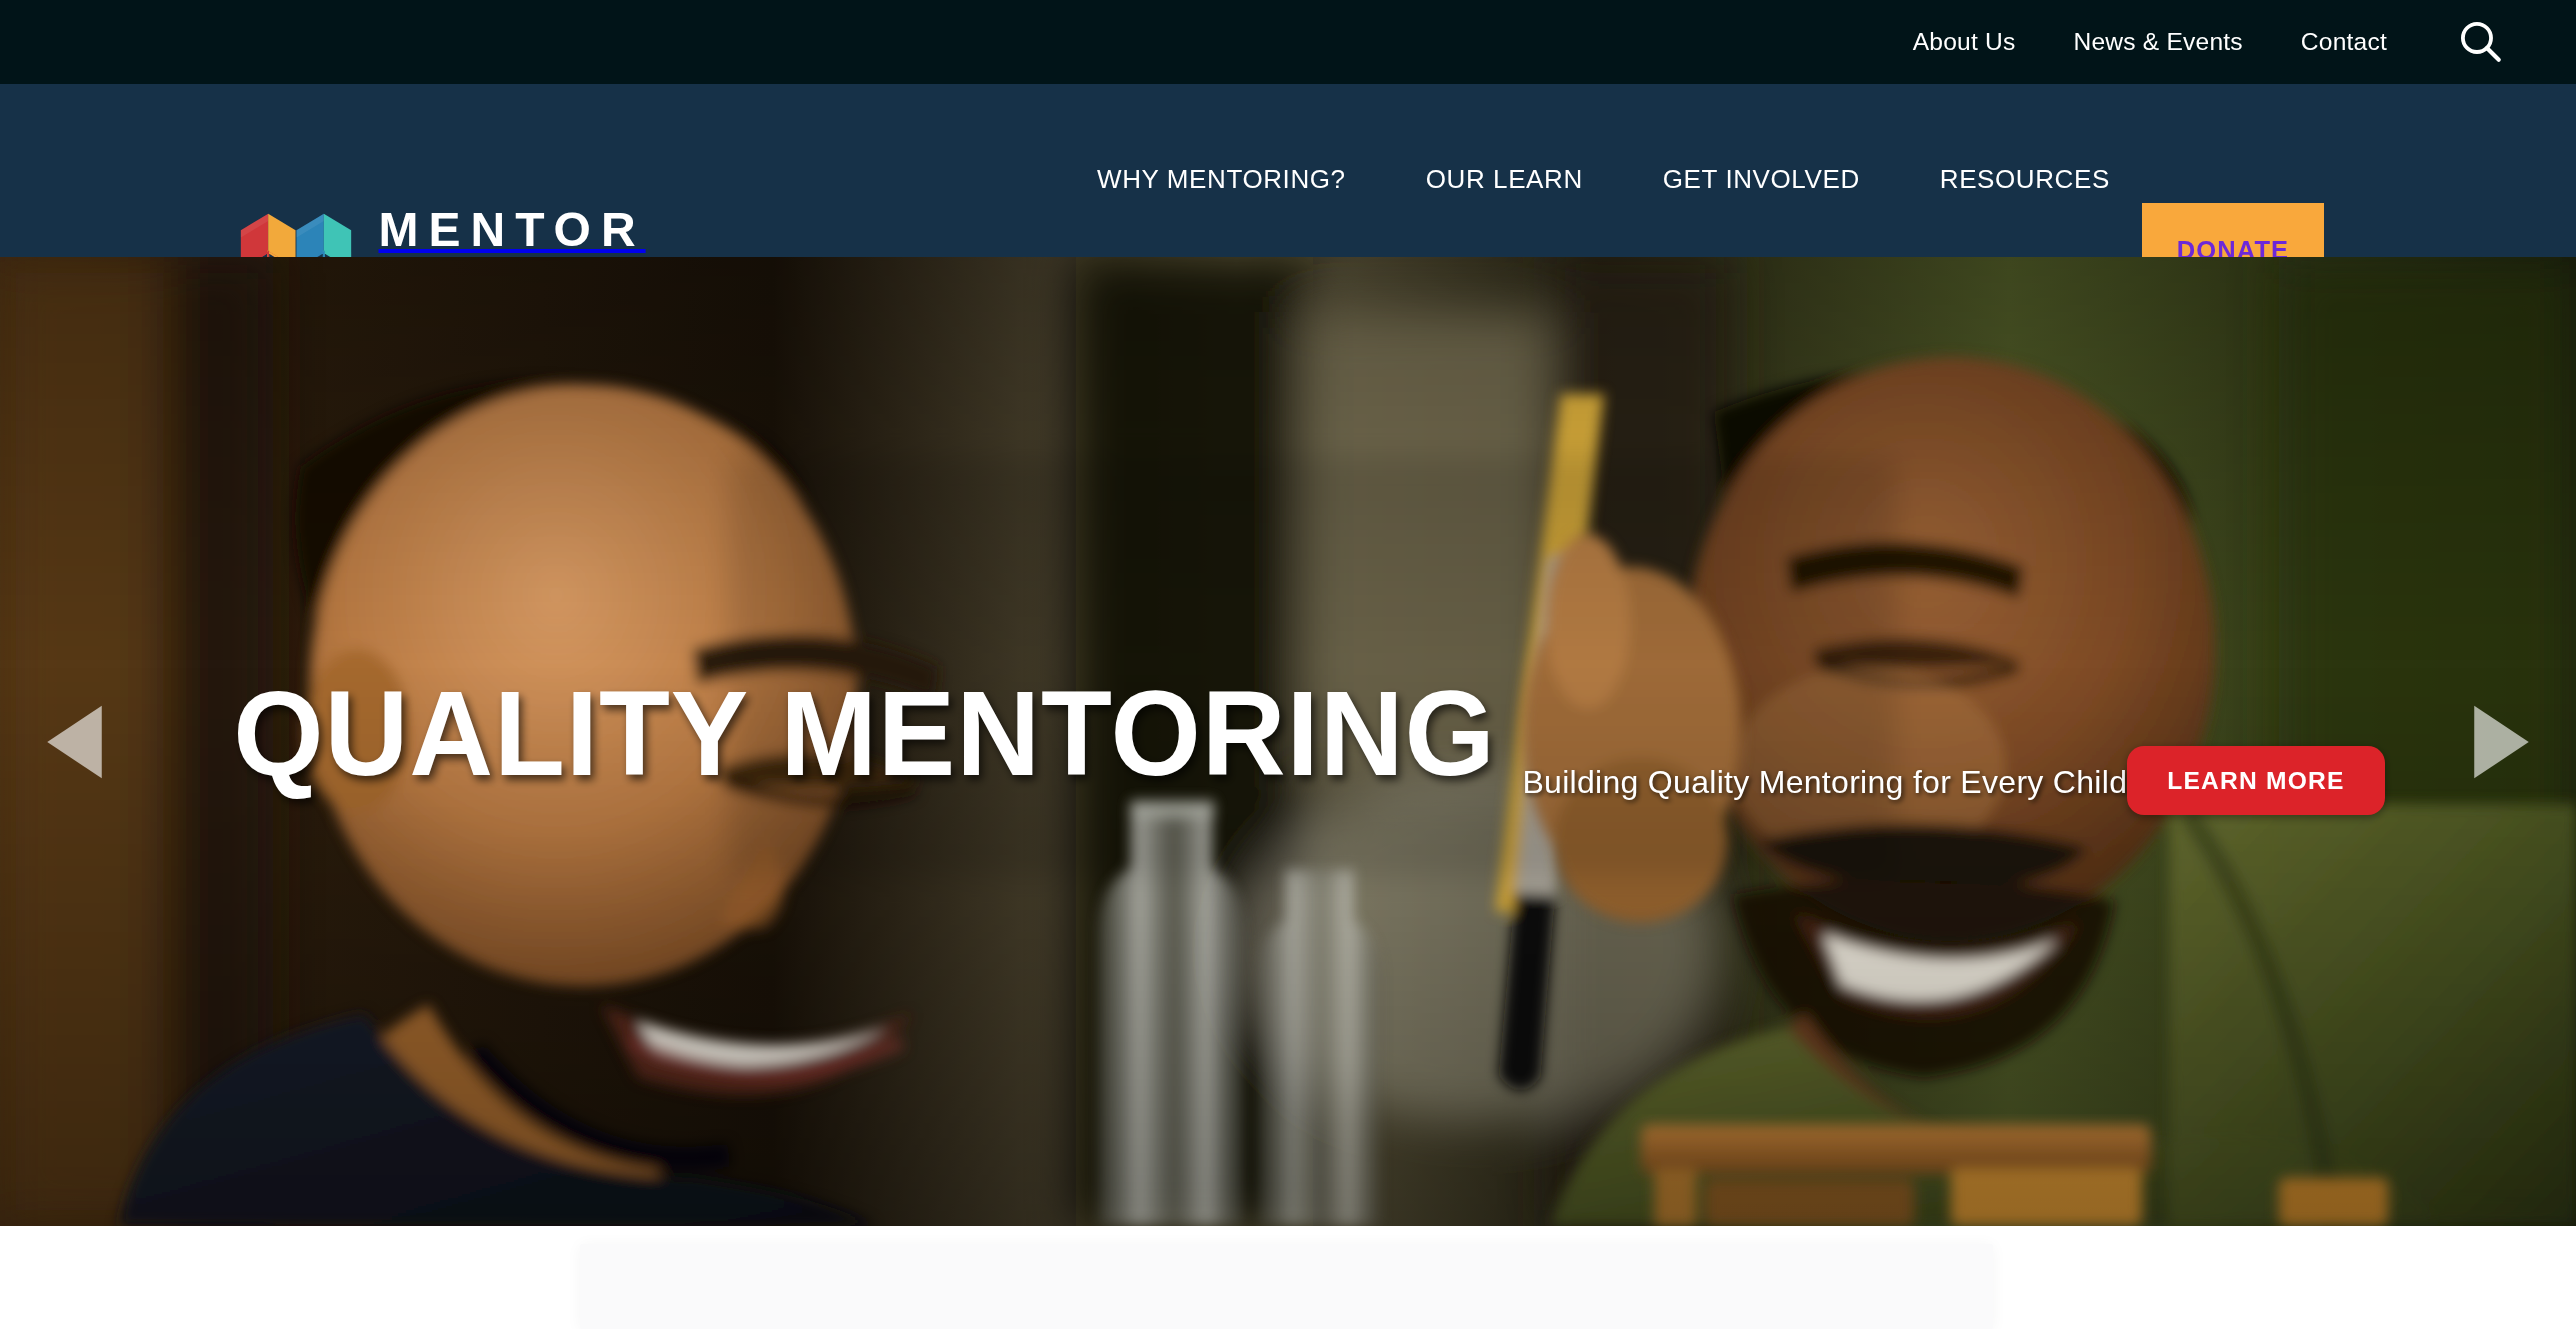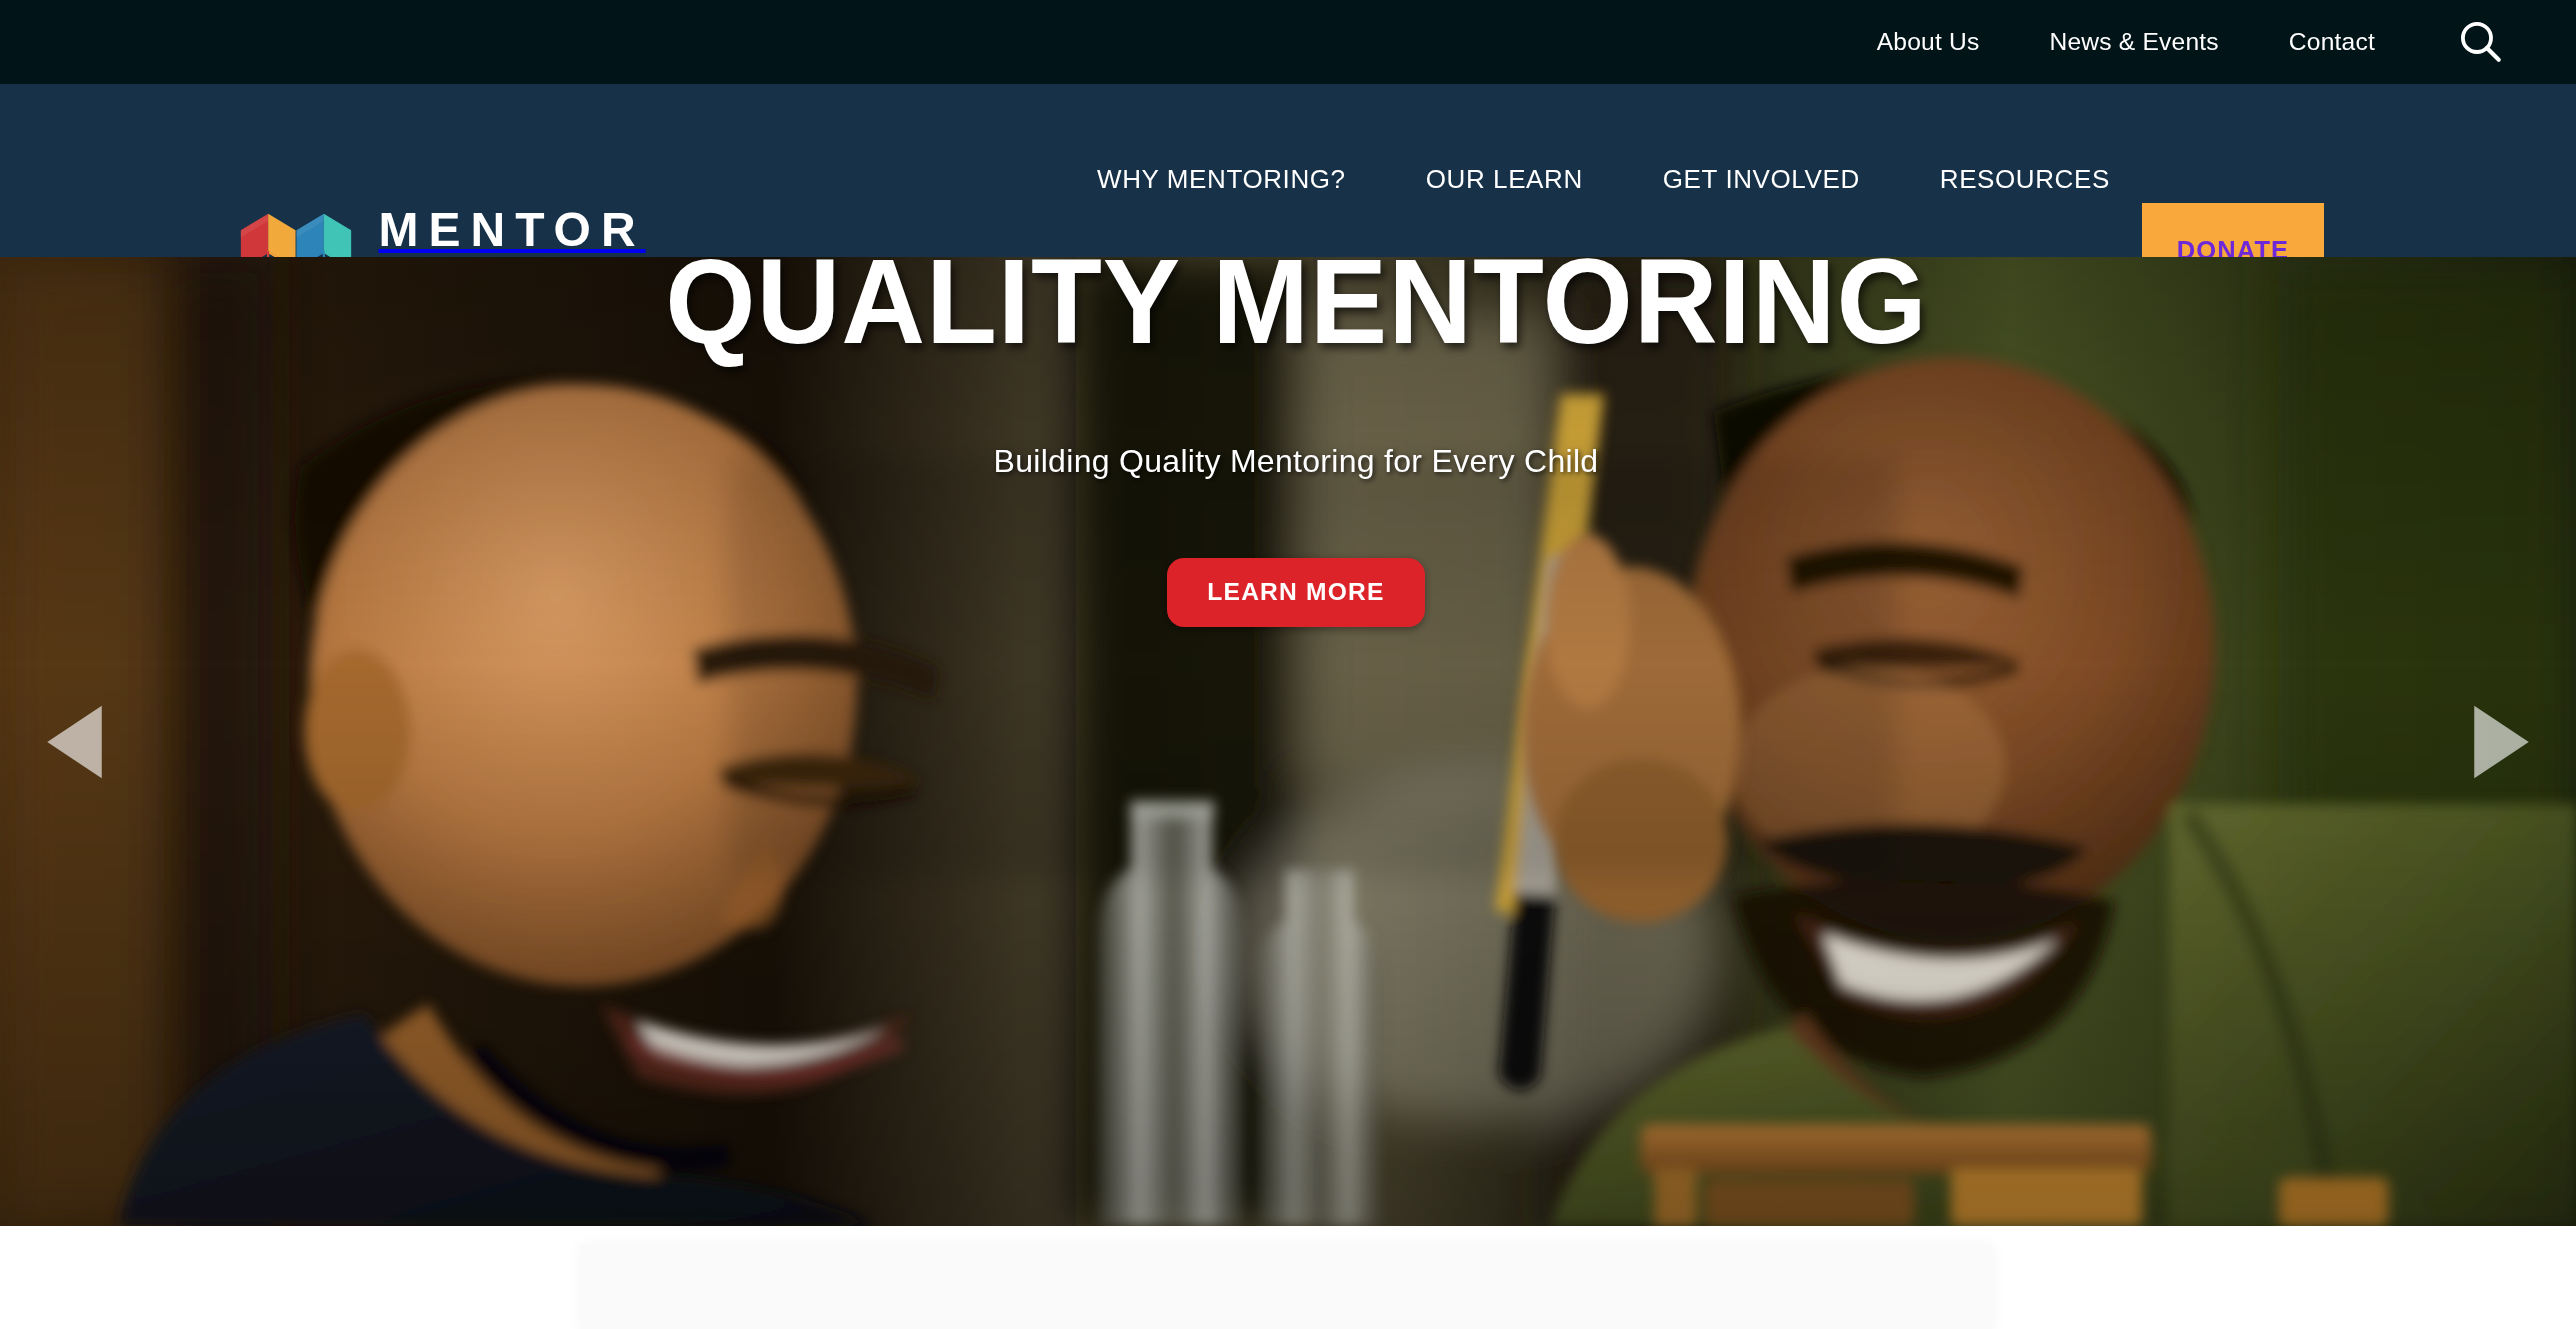--- a/index.html
+++ b/index.html
@@ -11,21 +11,21 @@
     overflow:hidden;
   }
   .page { position:relative; width:2576px; height:1329px; }
 
   
   .topbar {
     position:absolute; left:0; top:0; width:2576px; height:84px;
     background:#011418;
     display:flex; align-items:center; justify-content:flex-end;
   }
-  .topbar-nav { display:flex; align-items:center; gap:12px; padding-right:69px;text-align:center; }
+  .topbar-nav { display:flex; align-items:center; gap:0; padding-right:69px;text-align:center; }
   .topbar-link {
     color:#ffffff; font-size:24.6px; font-weight:400; letter-spacing:0.2px;
     text-decoration:none; white-space:nowrap; padding:0 29px; line-height:1;
   }
   .search-btn {
     margin-left:40px; width:51px; height:51px;
     display:flex; align-items:center; justify-content:center;
     background:transparent; border:none; cursor:pointer;
   }
   .search-btn svg { display:block; }
@@ -78,22 +78,22 @@
   
   .hero {
     position:absolute; left:0; top:257px; width:2576px; height:969px;
     overflow:hidden; background:#1d1409;
   }
   .hero-photo { position:absolute; inset:0; }
   .hero-photo svg { display:block; width:100%; height:100%; }
 
   .hero-content {
     position:absolute; left:0; top:0; width:100%; height:100%;
-    display:flex; flex-direction:column; align-items:center;
-    z-index:5;padding-left:16px;
+    display:flex; align-items:center;
+    justify-content:center; z-index:5;padding-left:16px;
   }
   .hero-title {
     color:#ffffff; font-size:121px; font-weight:bold;
     letter-spacing:0.9px; line-height:1;
     font-family:"Liberation Sans Narrow","Liberation Sans", sans-serif;
     transform:scaleX(.96); transform-origin:center;
     text-shadow:3.6px 4.6px 8.2px rgba(0,0,0,.62);
     white-space:nowrap; margin-top:-16.4px;
   }
   .hero-sub {

